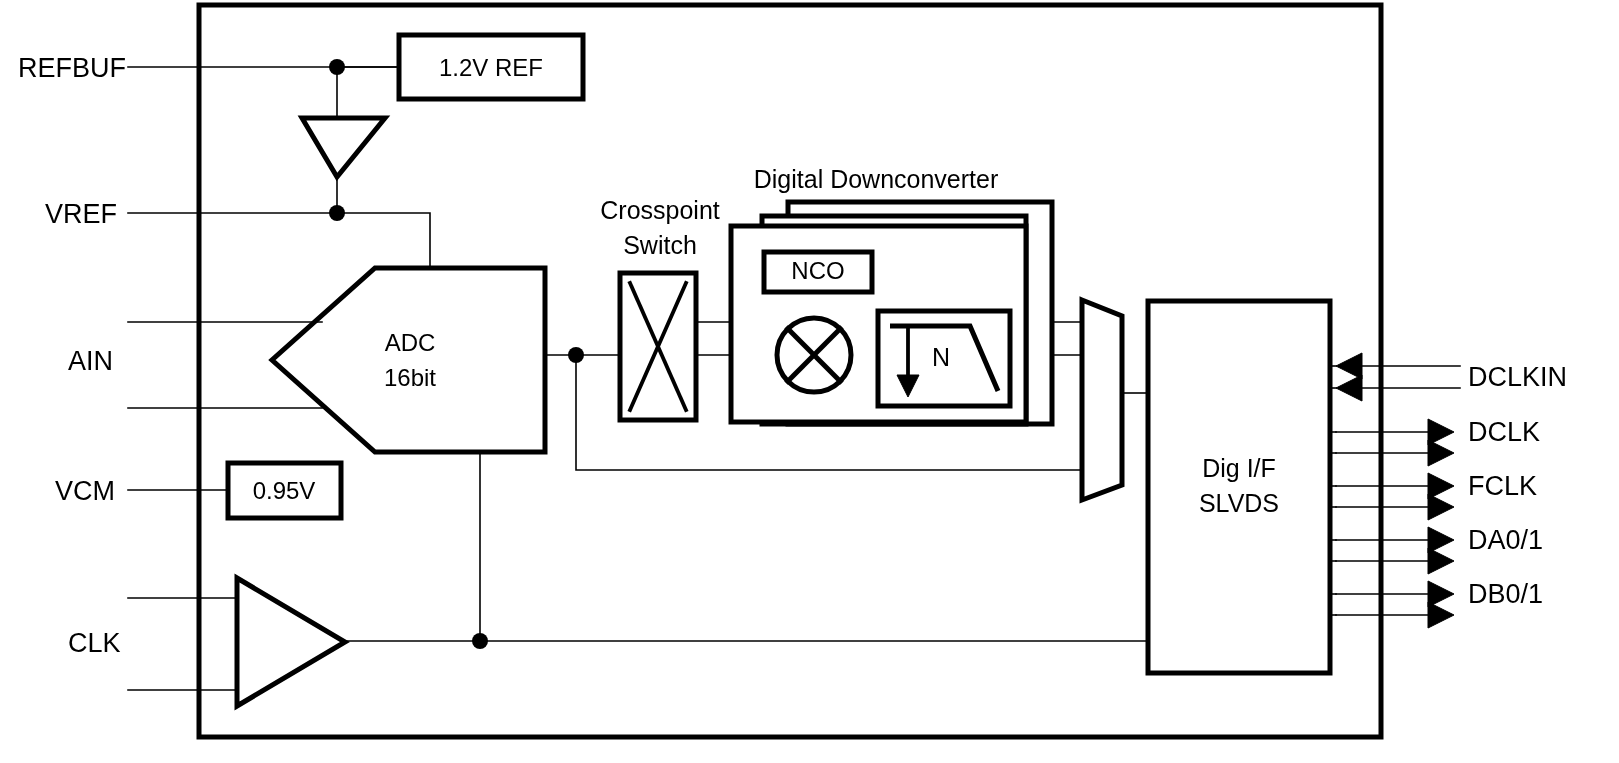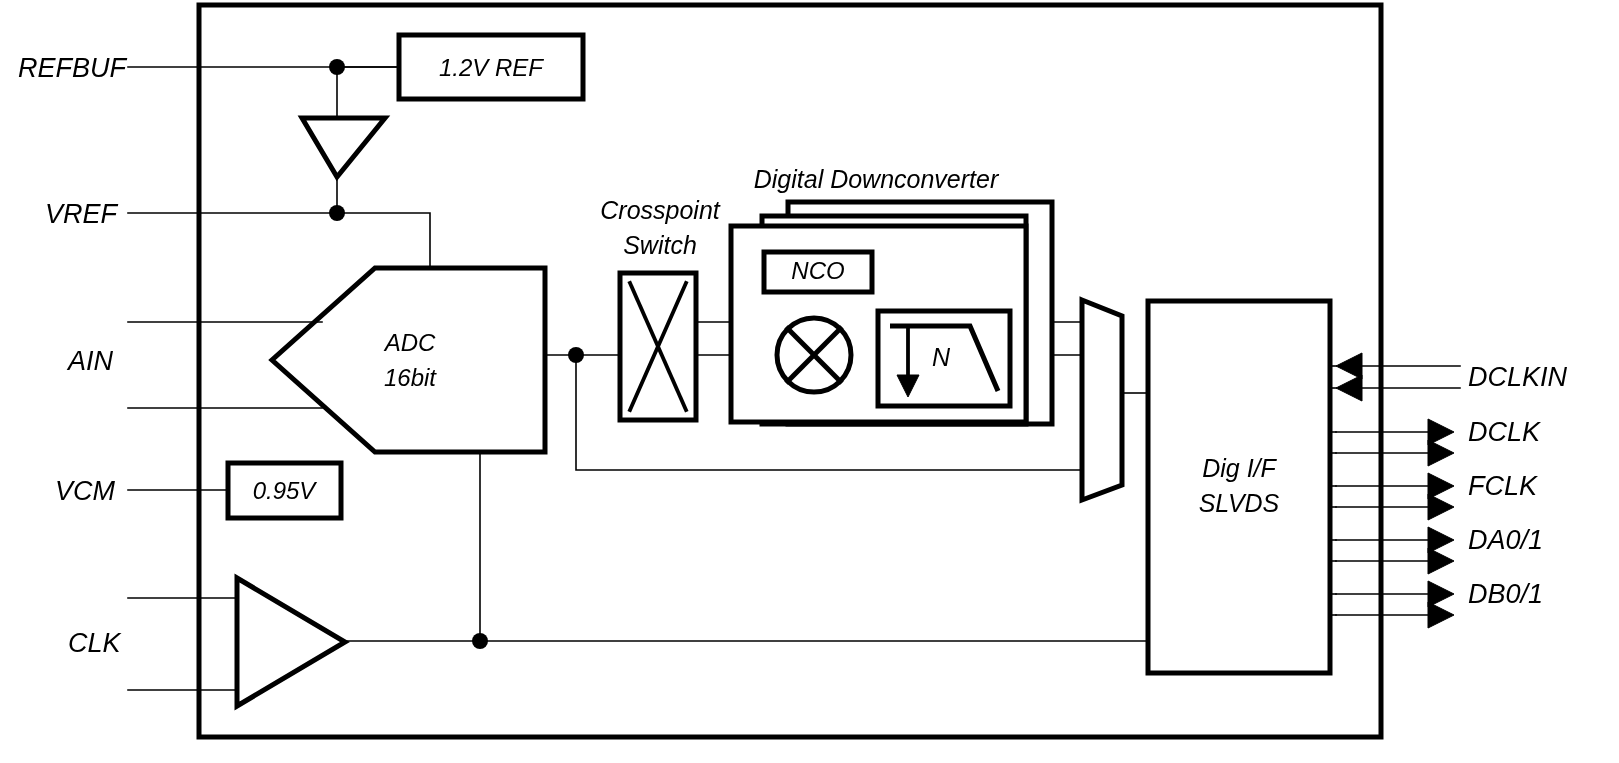--- a/index.html
+++ b/index.html
@@ -1,17 +1,17 @@
 <!DOCTYPE html>
 <html><head>
 <meta charset="utf-8">
 <style>
   html,body{margin:0;padding:0;background:#ffffff;}
   body{width:1619px;height:763px;font-family:"Liberation Sans","DejaVu Sans",sans-serif;overflow:hidden;}
-  #stage{position:relative;width:1619px;height:681px;font-style:italic;}
+  #stage{position:relative;width:1619px;height:681px;}
   svg{display:block;}
   .lbl{font-family:"Liberation Sans","DejaVu Sans",sans-serif;fill:#000;}
 </style>
 </head>
 <body>
 
 <div id="stage">
 <svg id="dgm" width="1619" height="763" viewBox="0 0 1619 763" xmlns="http://www.w3.org/2000/svg">
       <rect x="199" y="5" width="1182" height="732" fill="none" stroke="#000000" stroke-width="5"></rect>
       <line x1="128" y1="67" x2="398" y2="67" stroke="#000000" stroke-width="1.6" stroke-linecap="square"></line>

